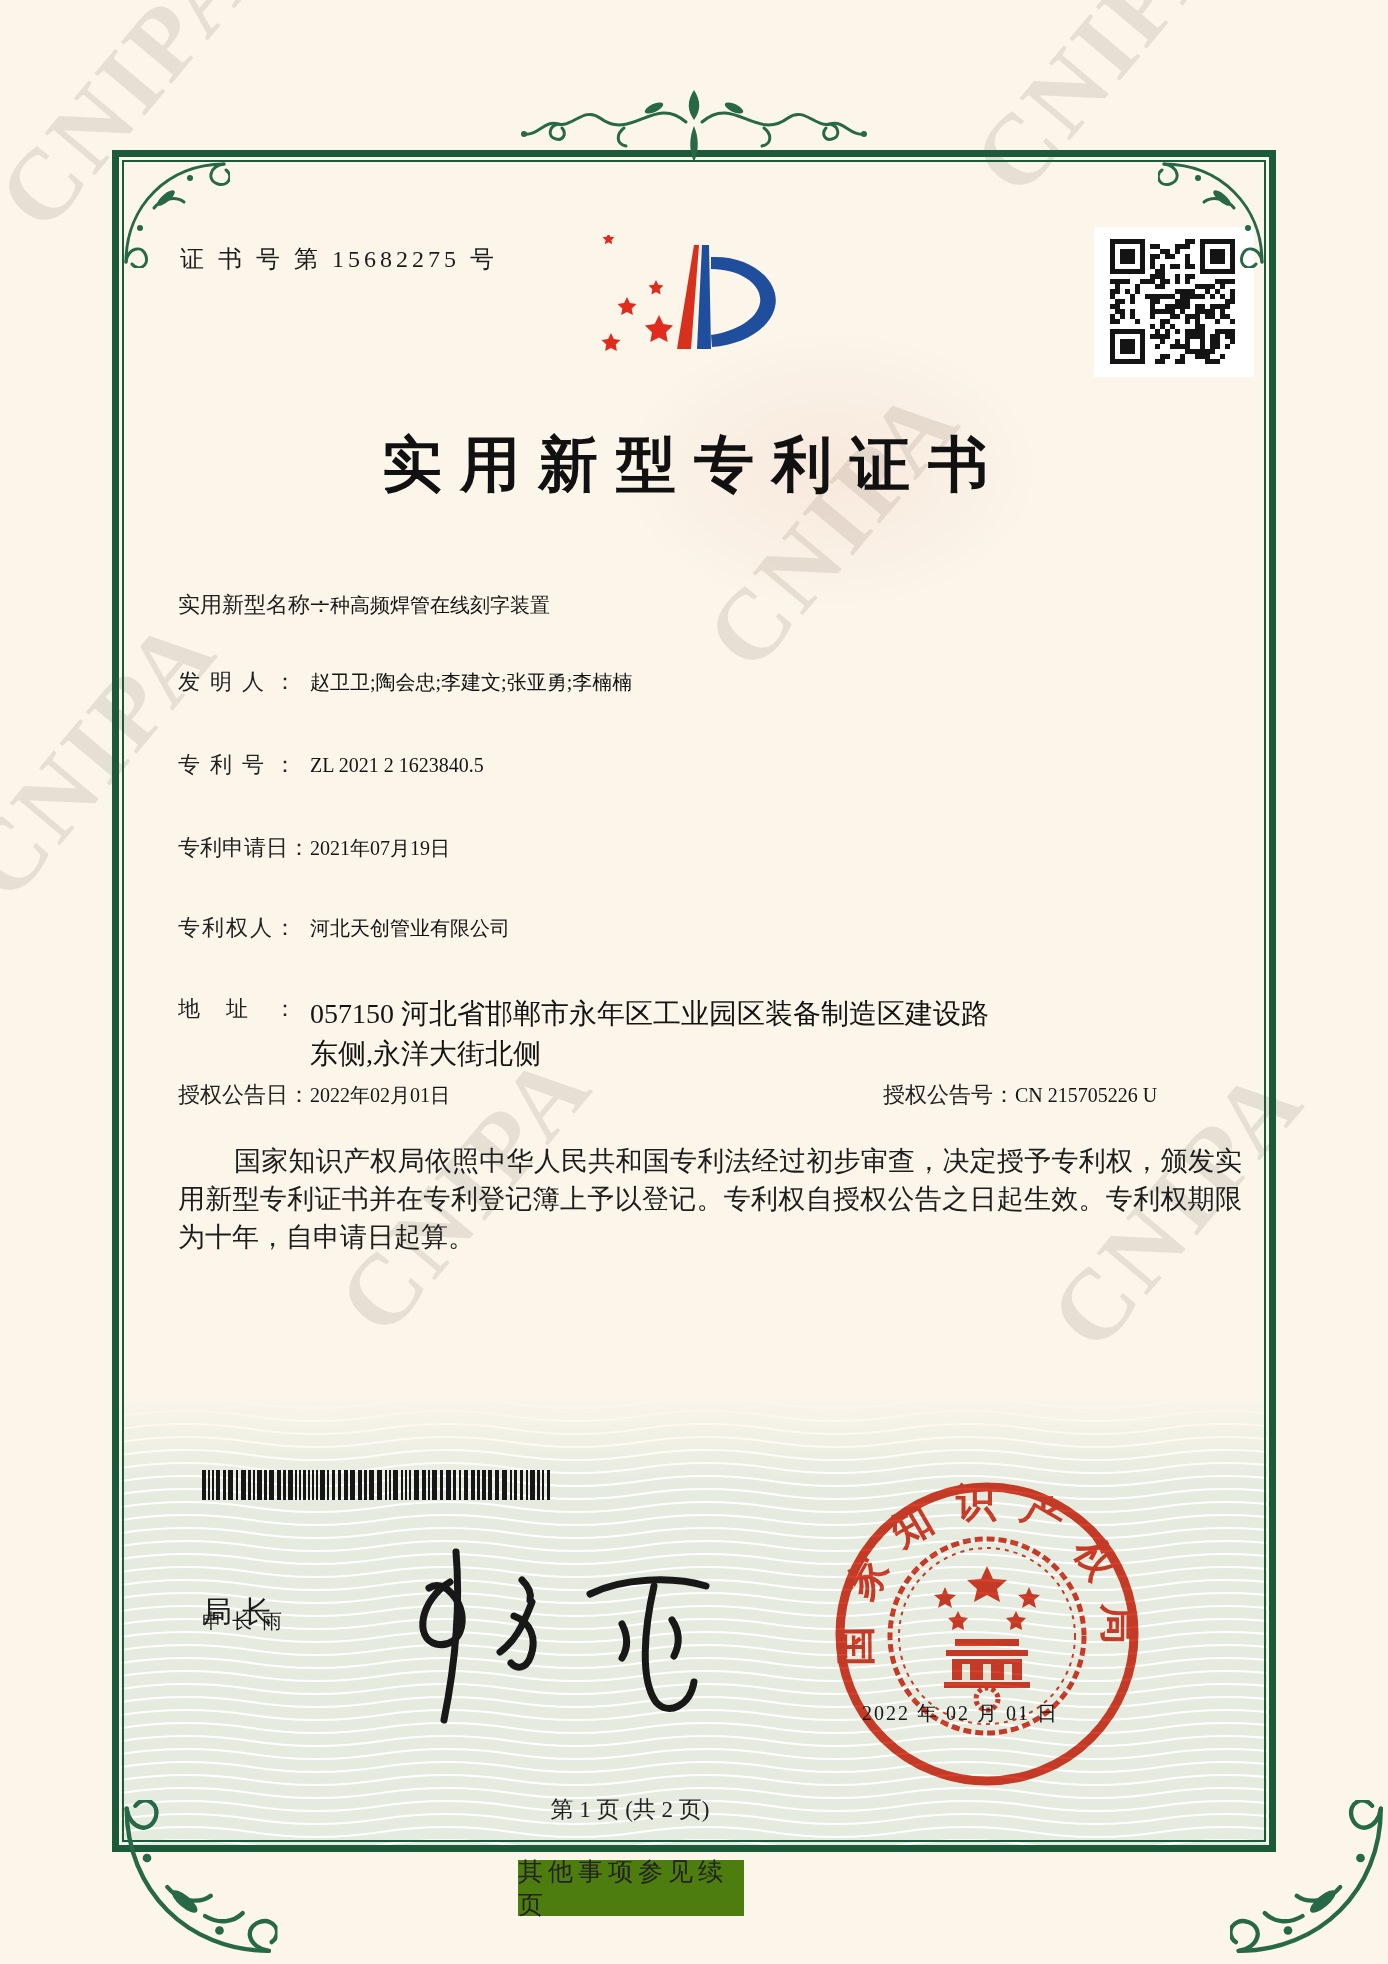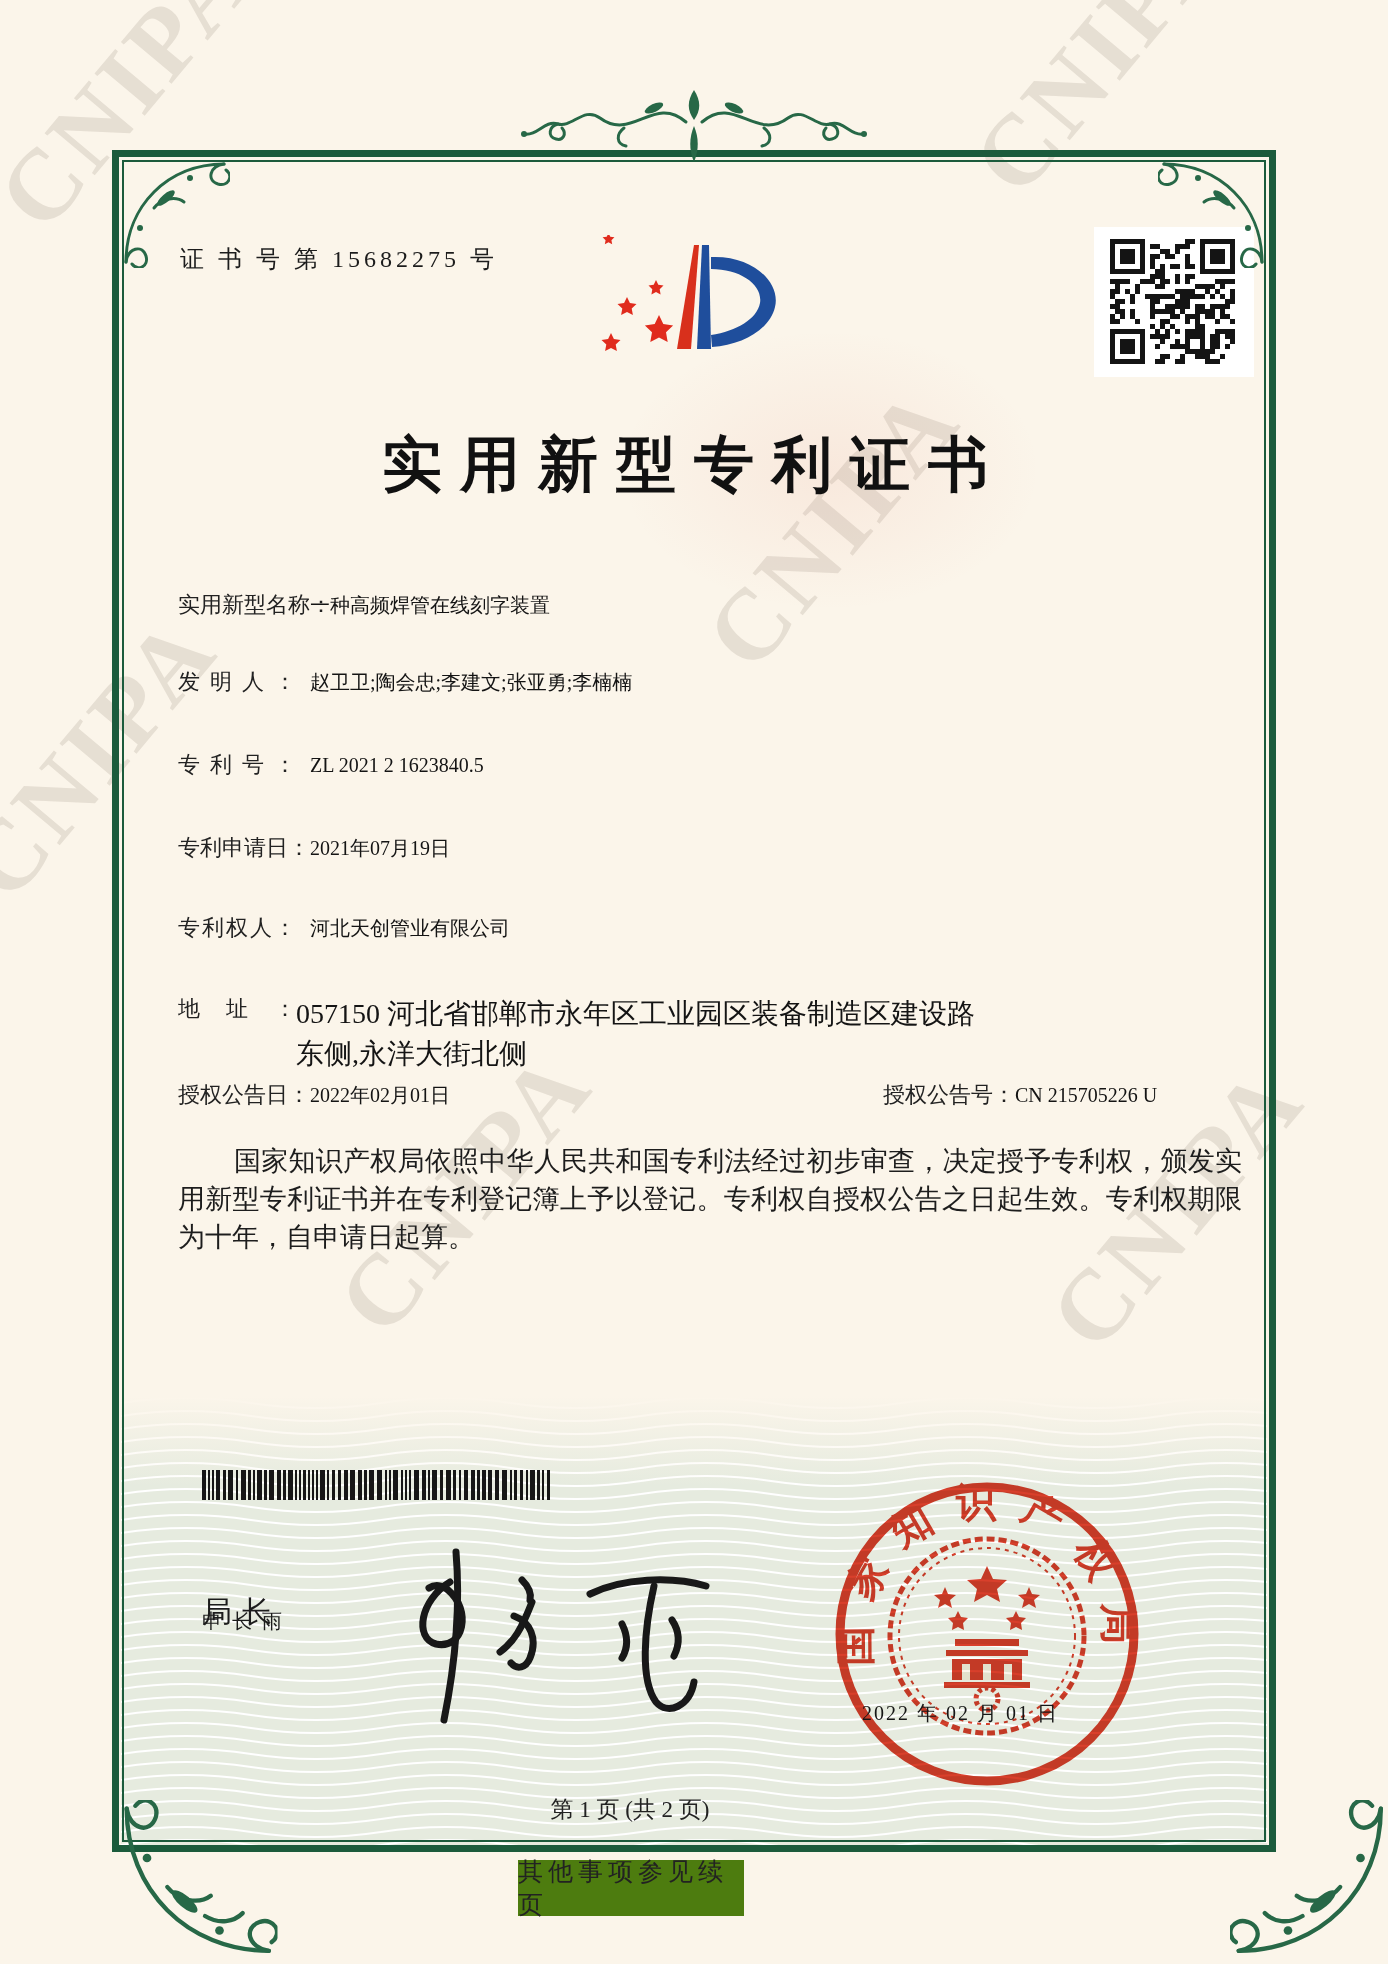--- a/index.html
+++ b/index.html
@@ -25,21 +25,21 @@
   .qr-pad{position:absolute;left:1094px;top:227px;width:160px;height:150px;background:#fff;z-index:3;}
   .qr{position:absolute;left:1110px;top:239px;z-index:3;}
   .title{position:absolute;left:0;top:425px;width:1388px;text-align:center;z-index:3;
          font-size:60px;font-weight:bold;letter-spacing:18px;color:#111;font-family:Liberation Mono, monospace;}
   
   .frow{position:absolute;left:178px;z-index:3;white-space:nowrap;}
   .flabel{display:inline-block;width:118px;font-size:22px;text-align:justify;text-align-last:justify;
           vertical-align:baseline;color:#222;}
   .fvalue{font-size:20px;margin-left:14px;color:#141414;}
   .addr-lines{display:inline-block;vertical-align:top;white-space:normal;width:880px;
-              font-size:28px;line-height:40px;color:#141414;}
+              font-size:28px;line-height:40px;margin-left:14px;color:#141414;}
   .grant-right{position:absolute;left:705px;top:0;white-space:nowrap;}
   
   .bodytext{position:absolute;left:178px;top:1142px;width:1064px;z-index:3;
             font-size:27px;line-height:38px;text-align:justify;color:#1d1d1d;}
   .bodytext p{margin:0 0 5px 0;text-indent:56px;}
   
   .barcode{position:absolute;left:200px;top:1470px;z-index:3;}
   .officer-title{position:absolute;left:202px;top:1592px;z-index:3;font-size:30px;letter-spacing:10px;}
   .officer-name{position:absolute;left:202px;top:1608px;z-index:3;font-size:20px;letter-spacing:10px;}
   .sign{position:absolute;left:372px;top:1540px;z-index:3;}

